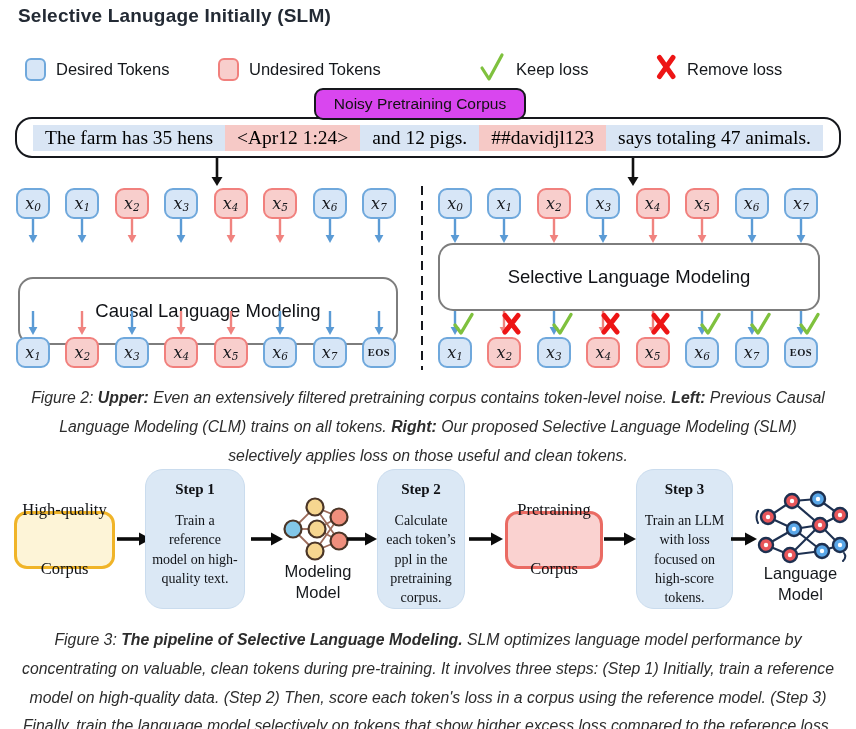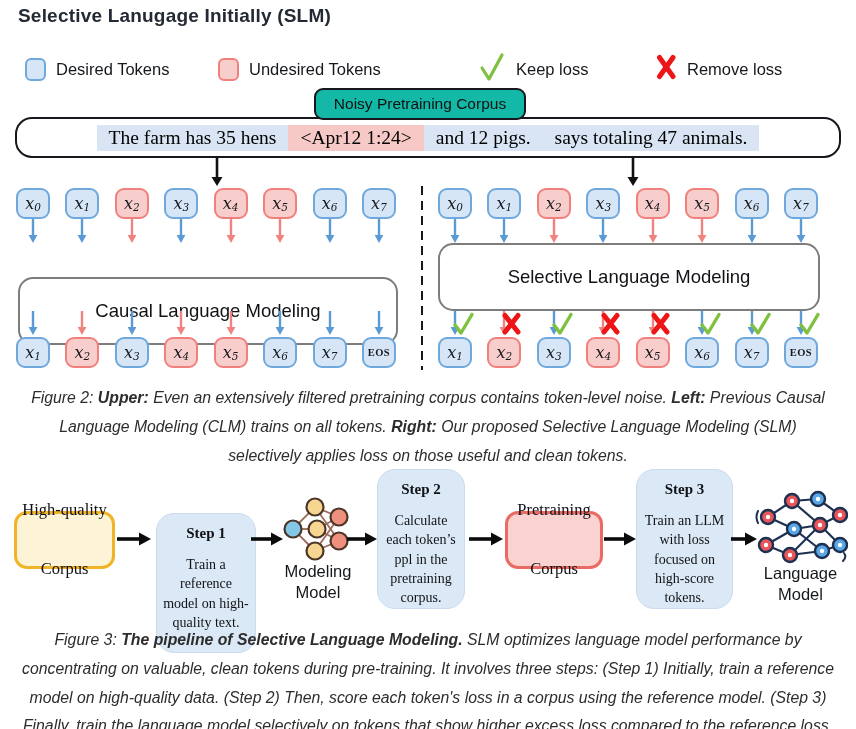--- a/index.html
+++ b/index.html
@@ -11,21 +11,21 @@
            color:#232a34; letter-spacing:.2px; }
 
   .legend-item { position:absolute; top:55px; height:28px; display:flex; align-items:center; gap:10px; }
   .swatch { width:21px; height:23px; border-radius:6px; border:2.5px solid; }
   .swatch.desired   { background:var(--desired-fill);   border-color:var(--desired-border); }
   .swatch.undesired { background:var(--undesired-fill); border-color:var(--undesired-border); }
   .legend-text { font-size:16.5px; color:#15181c; }
   .keep   { color:var(--keep-green); }
   .remove { color:var(--remove-red); }
 
-  .noisy-label { position:absolute; left:314px; top:88px; width:212px; height:32px; background:#14b8a6;
+  .noisy-label { position:absolute; left:314px; top:88px; width:212px; height:32px; background:#d946ef;
                  border:2.5px solid #16181d; border-radius:9px; z-index:3; display:flex;
                  align-items:center; justify-content:center; font-size:15.5px; color:#111; }
   .corpus-box { position:absolute; left:15px; top:117px; width:826px; height:41px; z-index:2;
                 border:2.5px solid #16181d; border-radius:17px; background:#fff;
                 display:flex; align-items:center; justify-content:center;
                 font-family:"Liberation Serif",serif; font-size:19.5px; color:#000; white-space:nowrap; }
   .seg { padding:2px 12px; }
   .seg.desired   { background:var(--hl-desired); }
   .seg.undesired { background:var(--hl-undesired); }
 
@@ -69,21 +69,21 @@
   .pl-box { position:absolute; display:flex; flex-direction:column; align-items:center;
             justify-content:center; font-family:"Liberation Serif",serif; text-align:center;
             font-size:16.5px; line-height:1.25; color:#101216;gap:38px; }
   #hq-box  { left:14px;  top:511px; width:101px; height:58px; background:var(--hq-fill);
              border:3px solid var(--hq-border); border-radius:13px; }
   #pre-box { left:505px; top:511px; width:98px;  height:58px; background:var(--pre-fill);
              border:3px solid var(--pre-border); border-radius:13px; }
   .step-box { position:absolute; top:469px; height:140px; background:var(--step-fill);
               border:1px solid #cadcee; border-radius:18px; font-family:"Liberation Serif",serif;
               text-align:center; padding-top:11px; color:#101216; }
-  #step1 { left:156px; width:100px;margin-top:44px; }
+  #step1 { left:145px; width:100px; }
   #step2 { left:377px; width:88px;  }
   #step3 { left:636px; width:97px;  }
   .step-header { font-weight:700; font-size:15px; margin-bottom:13px; }
   .step-body { font-size:14px; line-height:1.38; padding:0 4px; }
 
   .pl-arrow { position:absolute; top:531px; }
   .nn-icon { position:absolute; }
   #ref-icon { left:283px; top:497px; }
   #lm-icon  { left:754px; top:489px; }
   .nn-label { position:absolute; text-align:center; font-size:16.5px; line-height:1.25; color:#15181c; }
@@ -120,20 +120,21 @@
         </svg>
     </span>
     <span class="legend-text">Remove loss</span>
   </div>
 
   <div class="noisy-label">Noisy Pretraining Corpus</div>
   <div class="corpus-box" id="corpus-box">
       <span class="seg desired">The farm has 35 hens</span>
       <span class="seg undesired">&lt;Apr12 1:24&gt;</span>
       <span class="seg desired">and 12 pigs.</span>
+      <span class="seg undesired">##davidjl123</span>
       <span class="seg desired">says totaling 47 animals.</span>
     </div>
 
   <span class="down-arrow-black" style="left:210px">
     <svg width="14" height="30" viewBox="0 0 14 30">
         <line x1="7" y1="0" x2="7" y2="21" stroke="#111" stroke-width="2.6"></line>
         <polygon points="1.5,20 12.5,20 7,29" fill="#111"></polygon>
       </svg>
   </span>
   <span class="down-arrow-black" style="left:626px">

